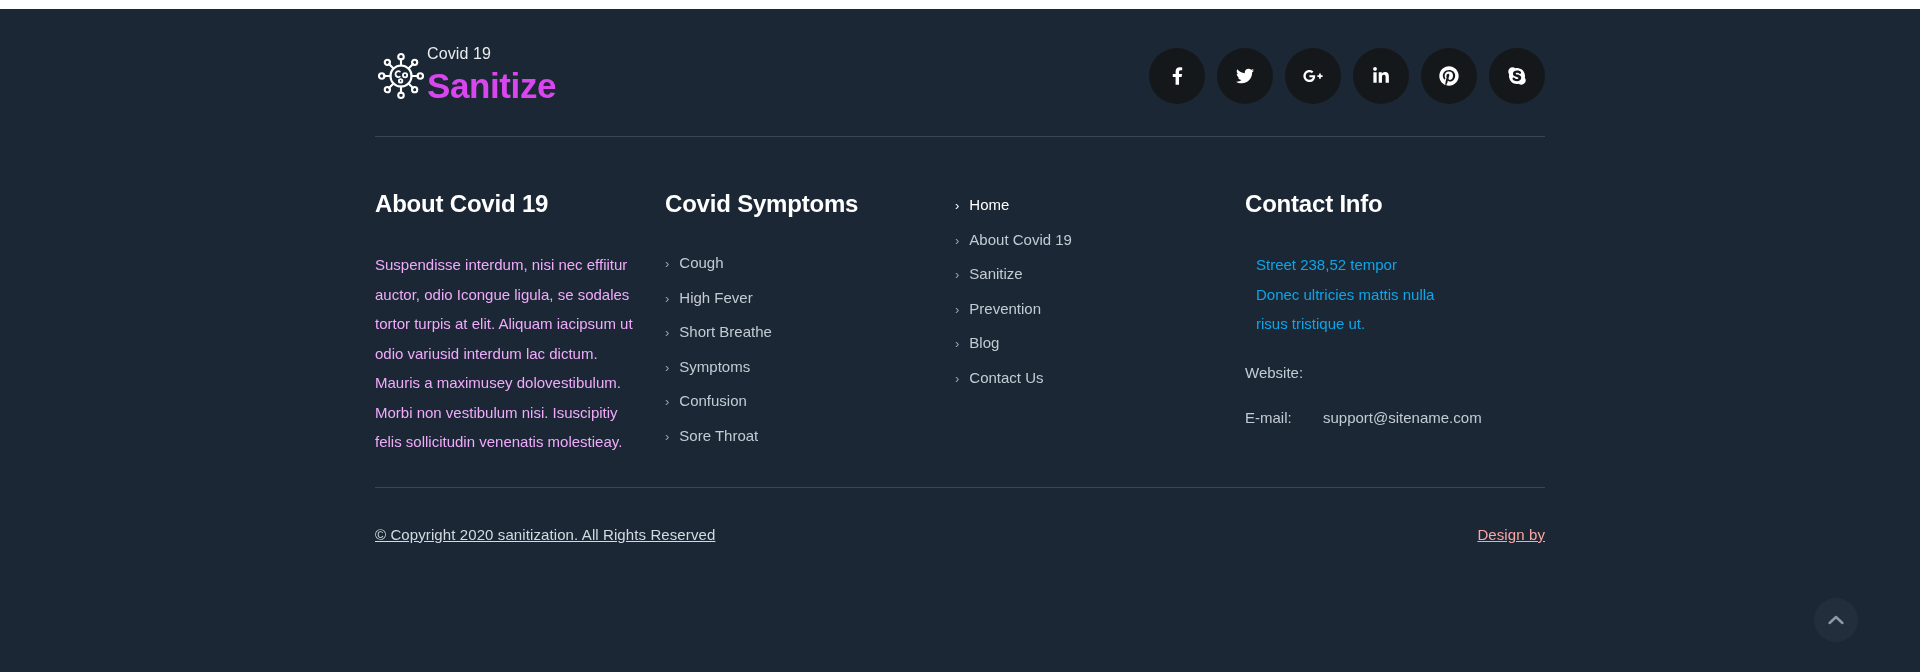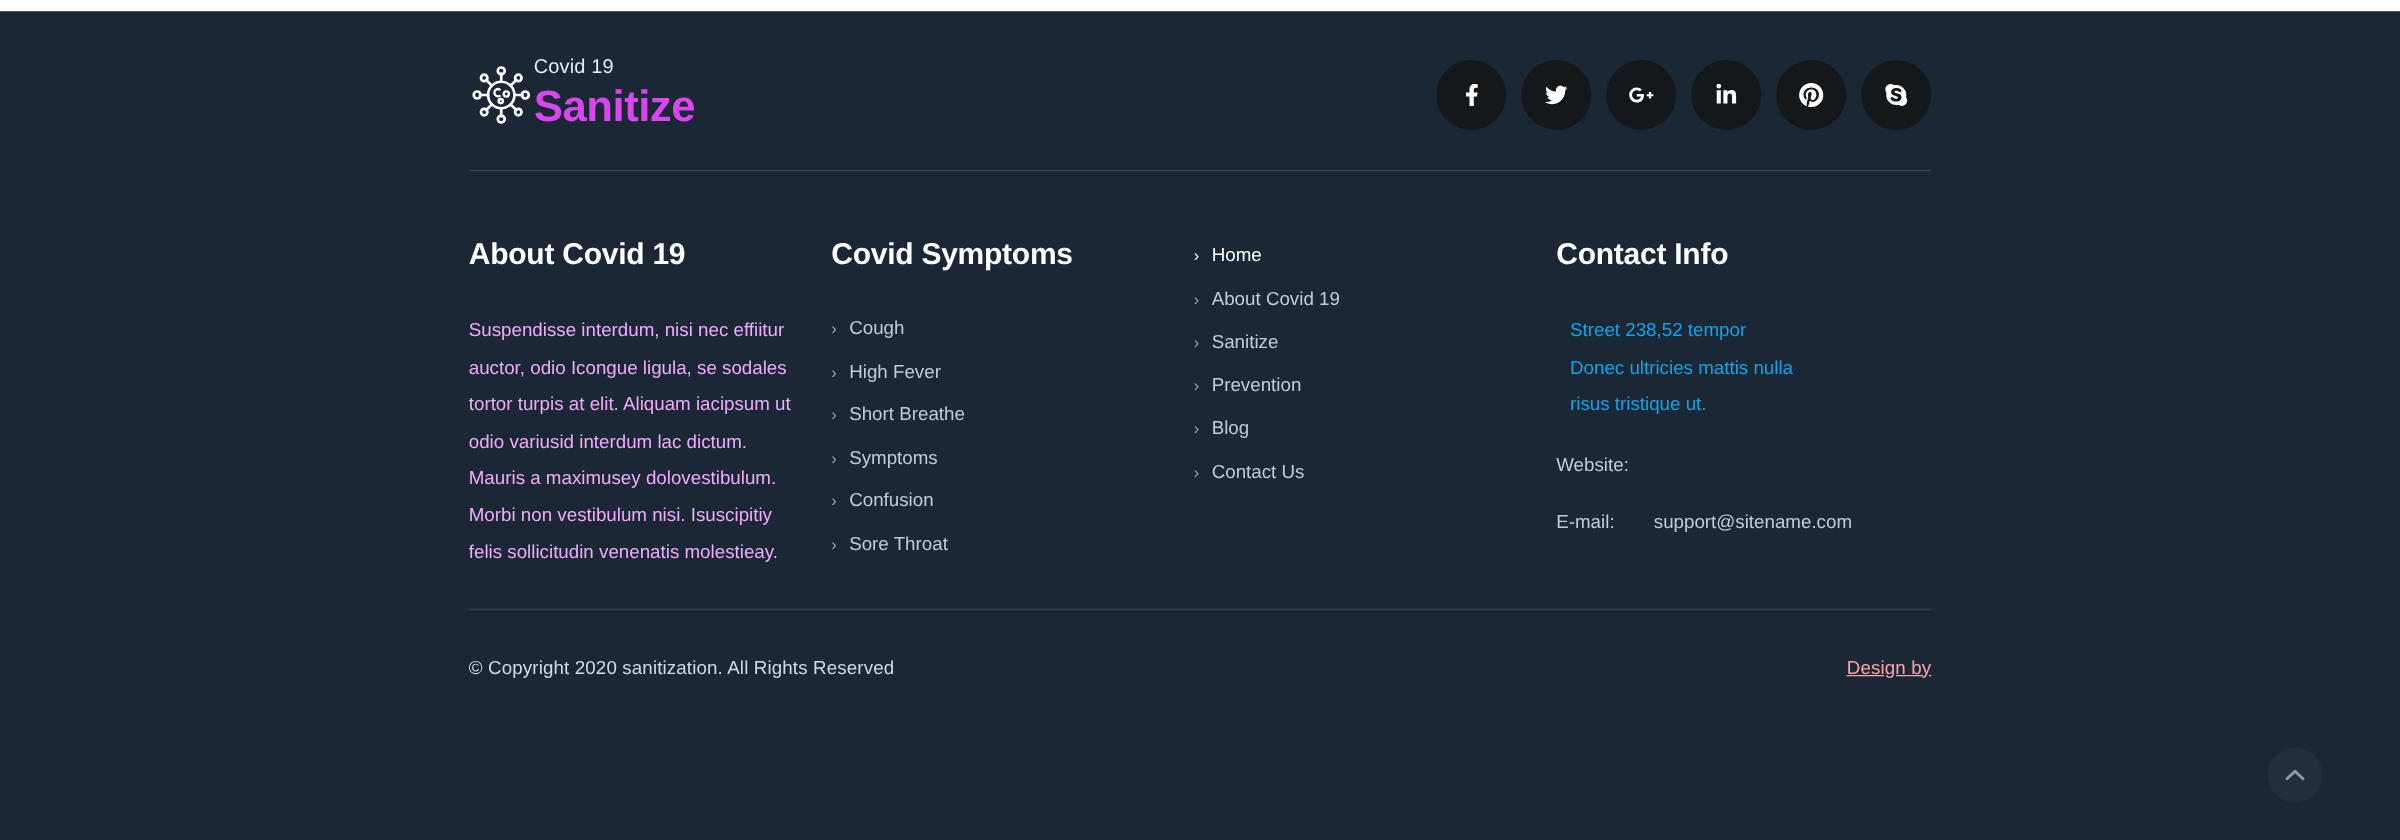--- a/index.html
+++ b/index.html
@@ -151,21 +151,21 @@
 
   
   .footer-bottom {
     display: flex;
     align-items: center;
     justify-content: space-between;
     height: 92px;
     font-size: 15px;
     color: #d3dae1;
   }
-  .copyright { letter-spacing: .1px; }
+  .copyright { letter-spacing: .1px; text-decoration: underline; }
   .design-by { letter-spacing: .1px; color: #fca5a5; text-decoration: underline; }
 
   .scroll-top {
     position: absolute;
     right: 62px;
     bottom: 30px;
     width: 44px;
     height: 44px;
     border-radius: 50%;
     background: #222e3b;

